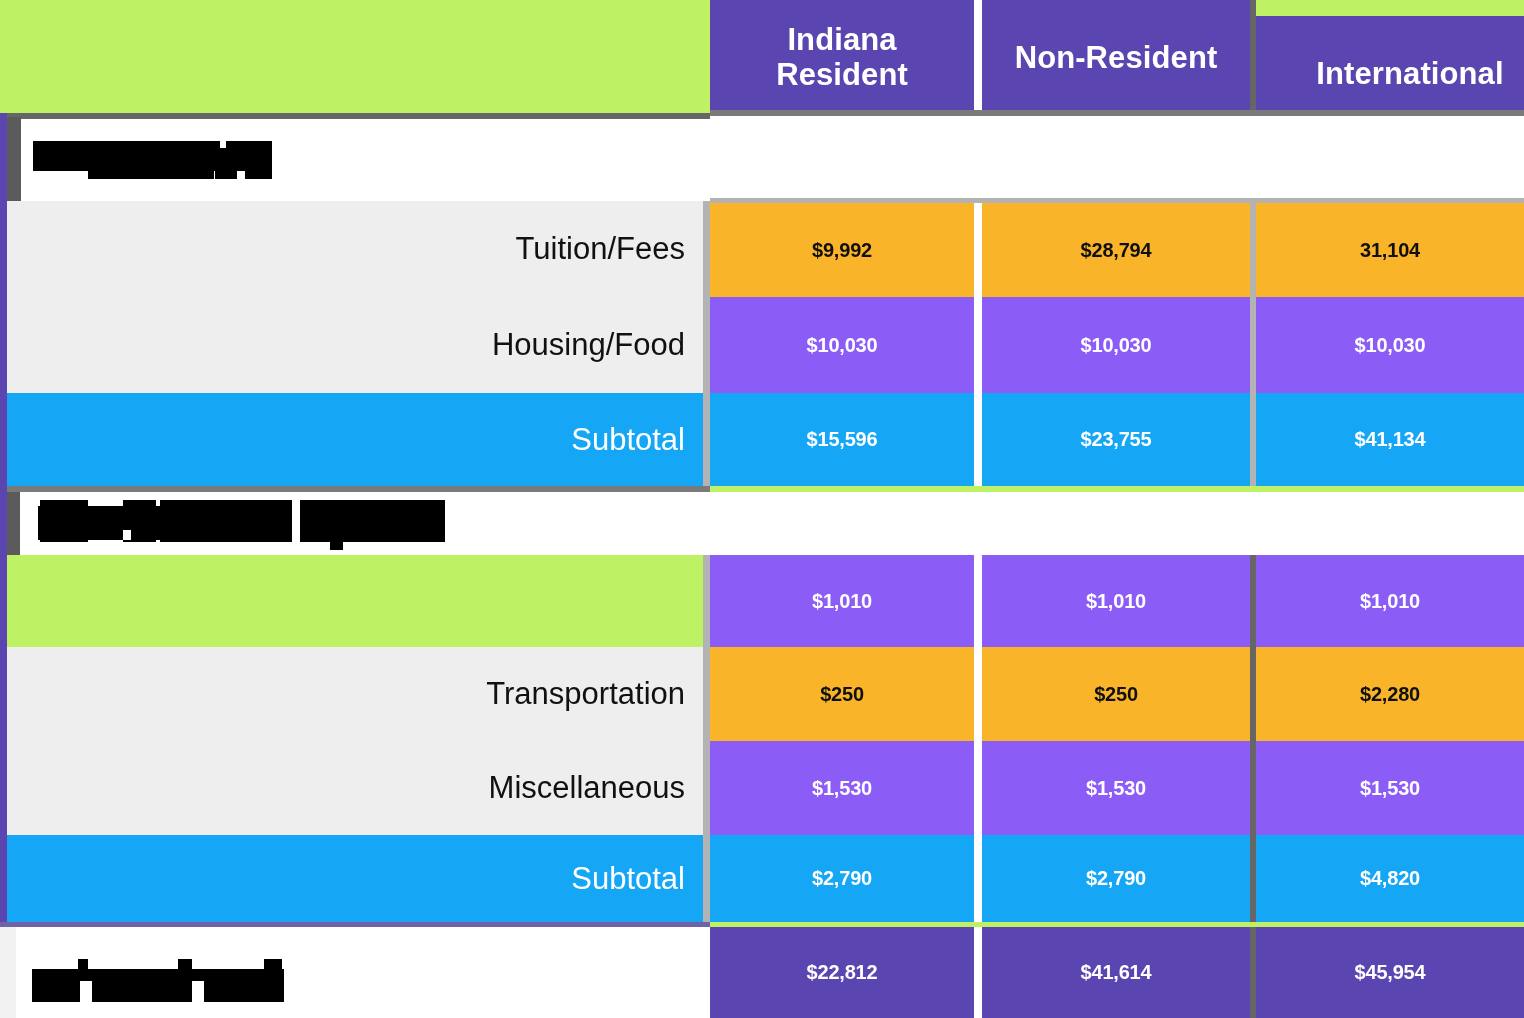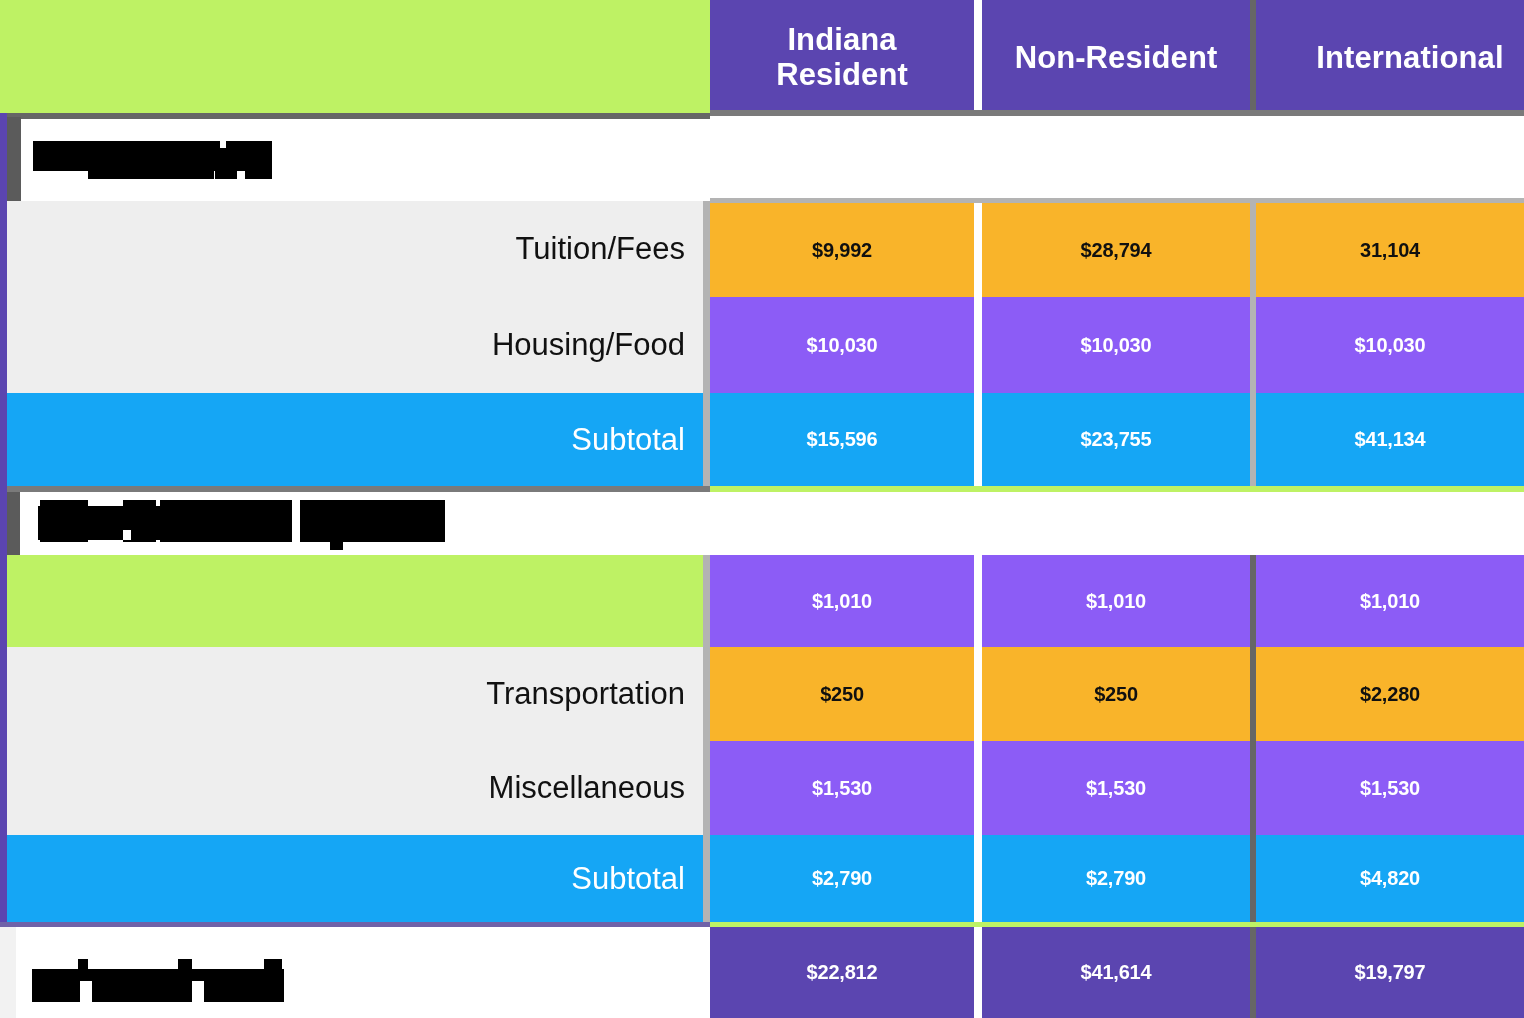--- a/index.html
+++ b/index.html
@@ -95,21 +95,21 @@
   </div>
 
   <div class="abs gutter-white" style="left:974px; top:0px; width:8px; height:116px;"></div>
 
   <div class="abs cell hdr" style="left:982px; top:0px; width:268px; height:116px;">
     <span>Non-Resident</span>
   </div>
 
   <div class="abs gutter-dgrey" style="left:1250px; top:0px; width:6px; height:116px;"></div>
 
-  <div class="abs cell hdr" style="left:1256px; top:0px; width:268px; height:116px;padding-left:40px;">
+  <div class="abs cell hdr" style="left:1256px; top:16px; width:268px; height:116px;padding-left:40px;">
     <span>International</span>
   </div>
 
   <div class="abs hrule-dark" style="left:710px; top:110px; width:814px; height:6px;"></div>
 
   <div class="abs sect-title-band" style="left:0px; top:113px; width:710px; height:88px;"></div>
   <div class="abs" style="left:0px; top:113px; width:7px; height:88px; background:#5b45b0;"></div>
   <div class="abs" style="left:7px; top:117px; width:14px; height:84px; background:#5b5b5b;"></div>
 
   <div class="redact" style="left:33px; top:141px; width:199px; height:30px;"></div>
@@ -266,16 +266,16 @@
 
   <div class="abs cell v-dark" style="left:710px; top:927px; width:264px; height:91px;text-align:center;">
     <span>$22,812</span>
   </div>
   <div class="abs gutter-white" style="left:974px; top:927px; width:8px; height:91px;"></div>
   <div class="abs cell v-dark" style="left:982px; top:927px; width:268px; height:91px;">
     <span>$41,614</span>
   </div>
   <div class="abs gutter-dgrey" style="left:1250px; top:927px; width:6px; height:91px;"></div>
   <div class="abs cell v-dark" style="left:1256px; top:927px; width:268px; height:91px;">
-    <span>$19,797</span>
+    <span>$45,954</span>
   </div>
 
 </div>
 
 </body></html>

